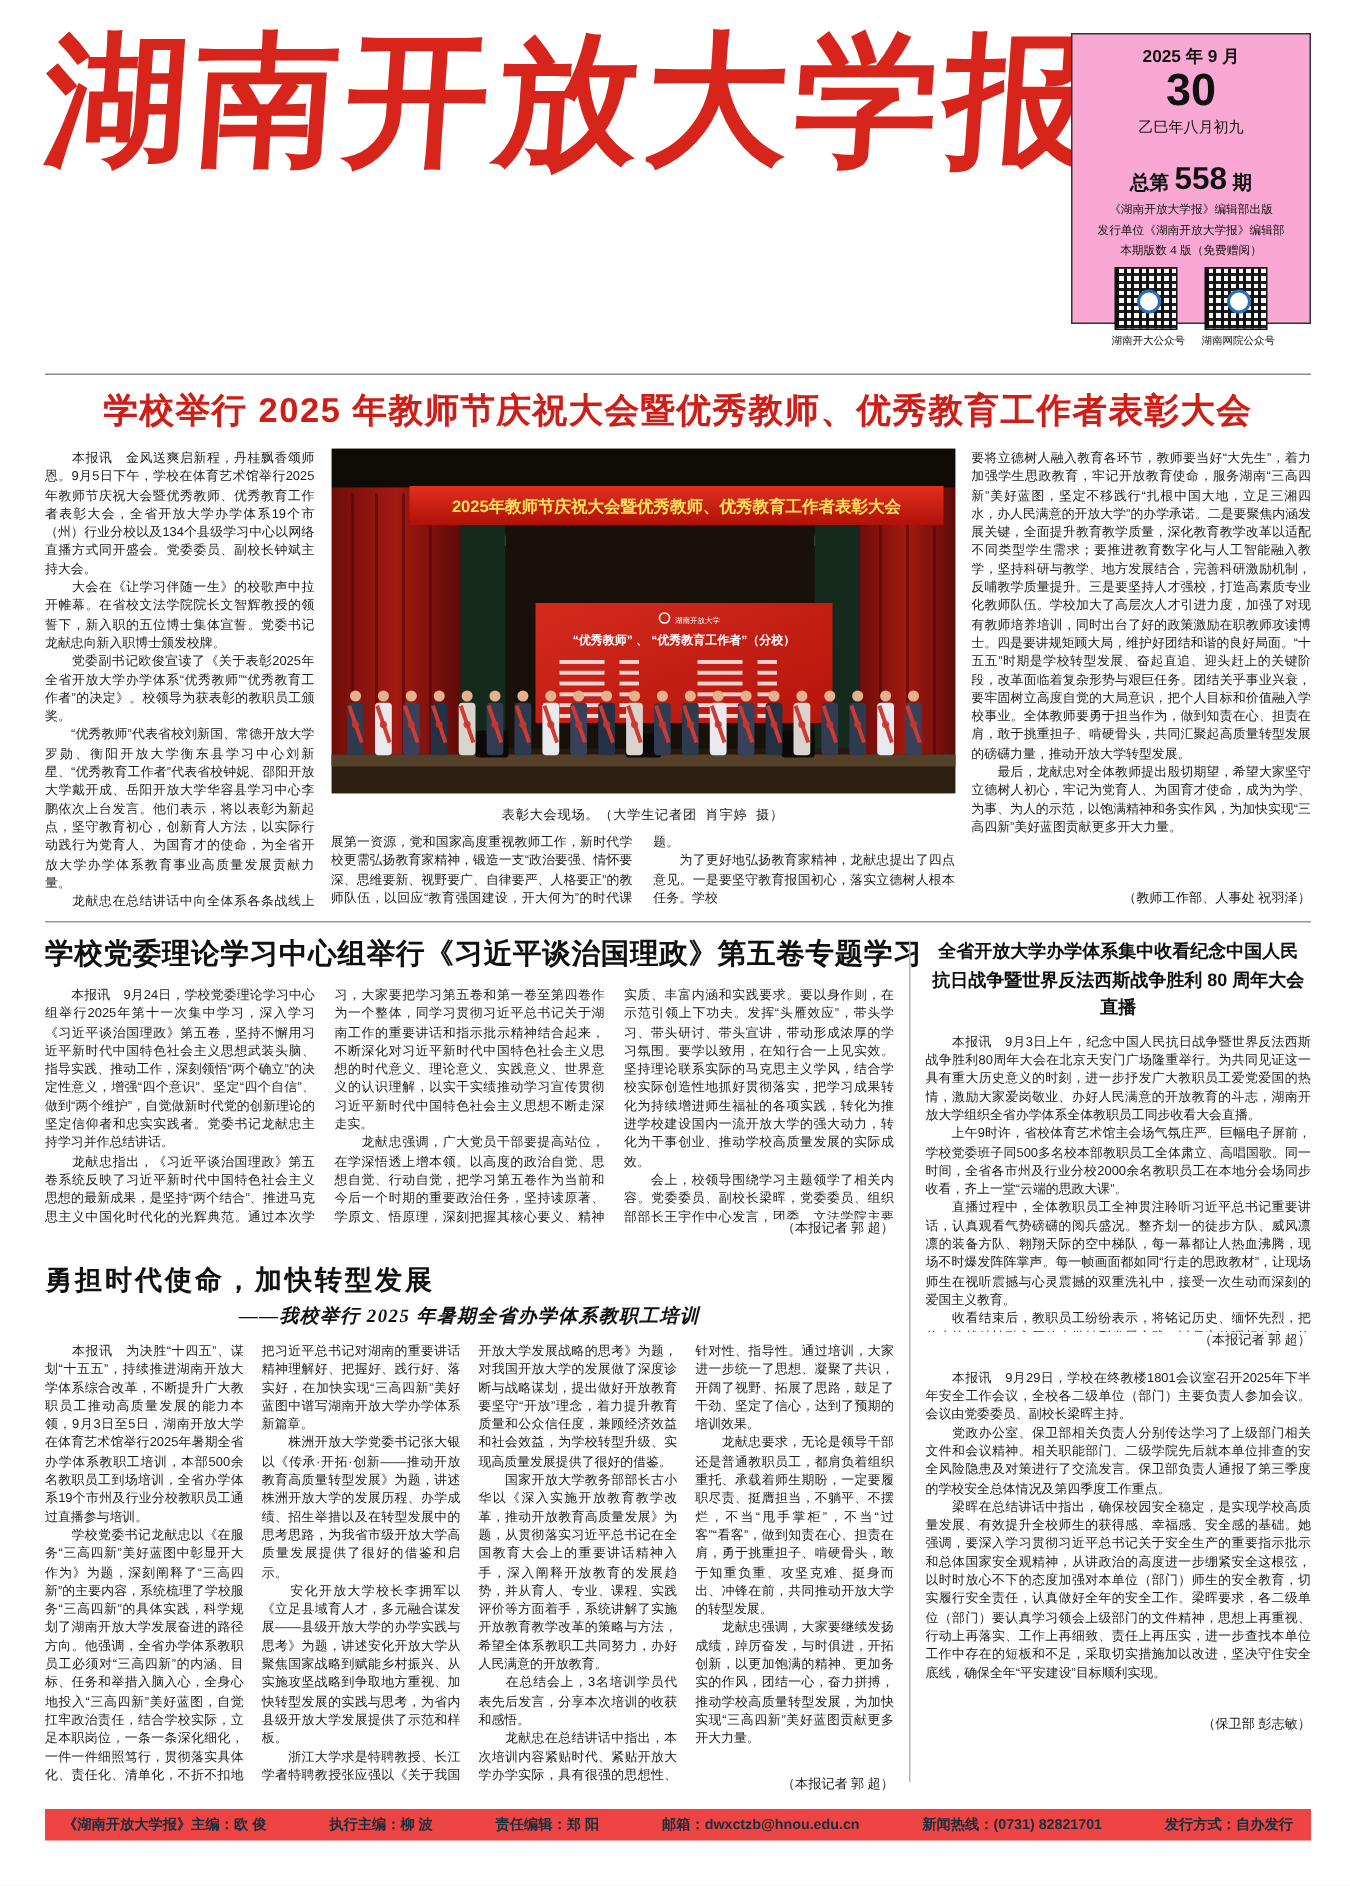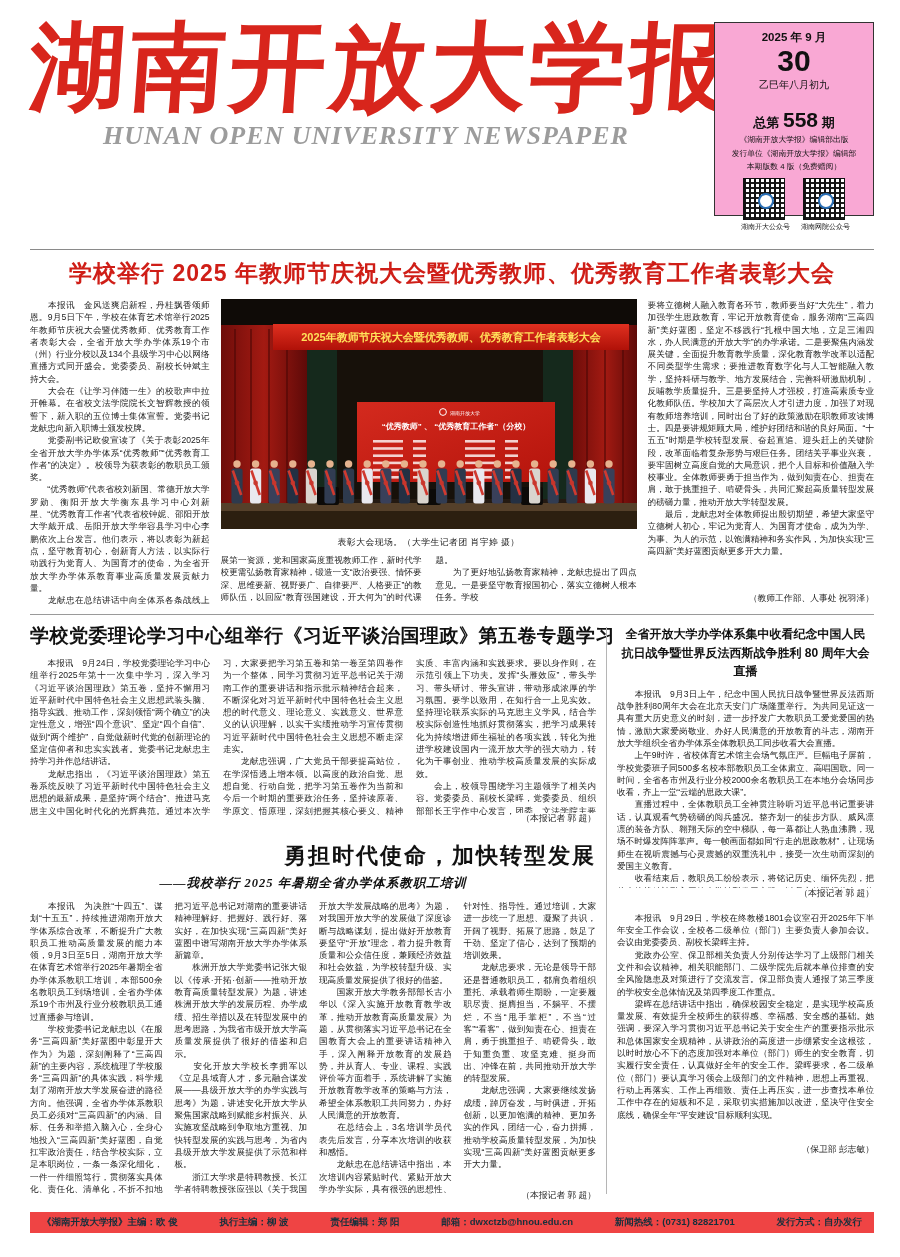--- a/index.html
+++ b/index.html
@@ -36,58 +36,57 @@
 
   
   .lead { position:relative; margin-top:8px; }
   .lead-headline { text-align:center; color:#cf1e17; font-size:23px; font-weight:bold; letter-spacing:1px; white-space:nowrap; }
   .lead-body { display:flex; gap:11px; margin-top:10px; }
   .lead-col-left { width:180px; height:306px; overflow:hidden; }
   .lead-center { width:416px; }
   .lead-col-right { position:relative; width:227px; height:306px; }
   .lead-col-right .body-text { height:290px; overflow:hidden; }
   .lead-col-right .byline { position:absolute; right:0; bottom:0; background:#fff; padding-left:8px; }
-  .photo-caption { margin-top:4px; text-align:center; font-size:8.8px; color:#222; letter-spacing:.5px; font-family:Liberation Serif, serif; }
+  .photo-caption { margin-top:4px; text-align:center; font-size:8.8px; color:#222; letter-spacing:.5px; font-family:Liberation Mono, monospace; }
   .lead-two-col { margin-top:5px; column-count:2; column-gap:14px; height:50px; overflow:hidden; }
 
   .section-rule { width:844px; border-bottom:1px solid #9a9a9a; margin:9px 0 0 0; }
 
   
   .second-row { display:flex; margin-top:8px; }
   .left-main { width:566px; }
   .divider-v { width:1px; background:#b5b5b5; margin:4px 10px 8px 10px; }
   .right-rail { width:257px; }
 
   .a2-headline { text-align:center; font-size:19px; font-weight:bold; color:#111; letter-spacing:.5px; white-space:nowrap; }
   .a2-cols { position:relative; margin-top:8px; column-count:3; column-gap:13px; height:168px; overflow:hidden; }
   .a2-byline { position:absolute; right:0; bottom:0; background:#fff; padding-left:8px; }
 
   .a4 { margin-top:16px; }
-  .a4-headline { text-align:right; font-size:22px; font-weight:bold; color:#111; letter-spacing:2px; }
+  .a4-headline { text-align:left; font-size:18px; font-weight:bold; color:#111; letter-spacing:2px; }
   .a4-subhead { text-align:center; font-size:12.5px; color:#111; margin-top:4px; letter-spacing:1px; font-family:"Liberation Serif", serif; font-style:italic; font-weight:bold; }
   .a4-cols { position:relative; margin-top:8px; column-count:4; column-gap:12px; height:302px; overflow:hidden; }
 
   .a3-headline { text-align:center; font-size:12px; font-weight:bold; color:#111; line-height:1.55; margin:2px 4px 0 4px; }
   .a3-text { margin-top:7px; height:200px; overflow:hidden; }
   .a5 { margin-top:12px; }
   .a5-headline { text-align:center; font-size:16.5px; font-weight:bold; color:#111; white-space:nowrap; }
   .a5-text { margin-top:7px; height:232px; overflow:hidden; }
 
   
   .footer-bar { margin-top:10px; width:844px; background:#ef4444; display:flex; justify-content:space-between; align-items:center; padding:4px 12px; font-size:9.5px; font-weight:bold; color:#15303c; white-space:nowrap; }
 </style>
 </head>
 <body>
 
 <div class="page">
 
   <div class="header">
     <div class="masthead-left">
       <div class="masthead-title">湖南开放大学报</div>
-      <div class="masthead-sub">HUNAN OPEN UNIVERSITY NEWSPAPER</div>
     </div>
     <div class="header-rule"></div>
 
     <div class="date-box">
       <div class="db-month">2025 年 9 月</div>
       <div class="db-day">30</div>
       <div class="db-lunar">乙巳年八月初九</div>
       <div class="db-issue"><span>总第 </span><b>558</b><span> 期</span></div>
       <div class="db-line">《湖南开放大学报》编辑部出版</div>
       <div class="db-line">发行单位《湖南开放大学报》编辑部</div>

